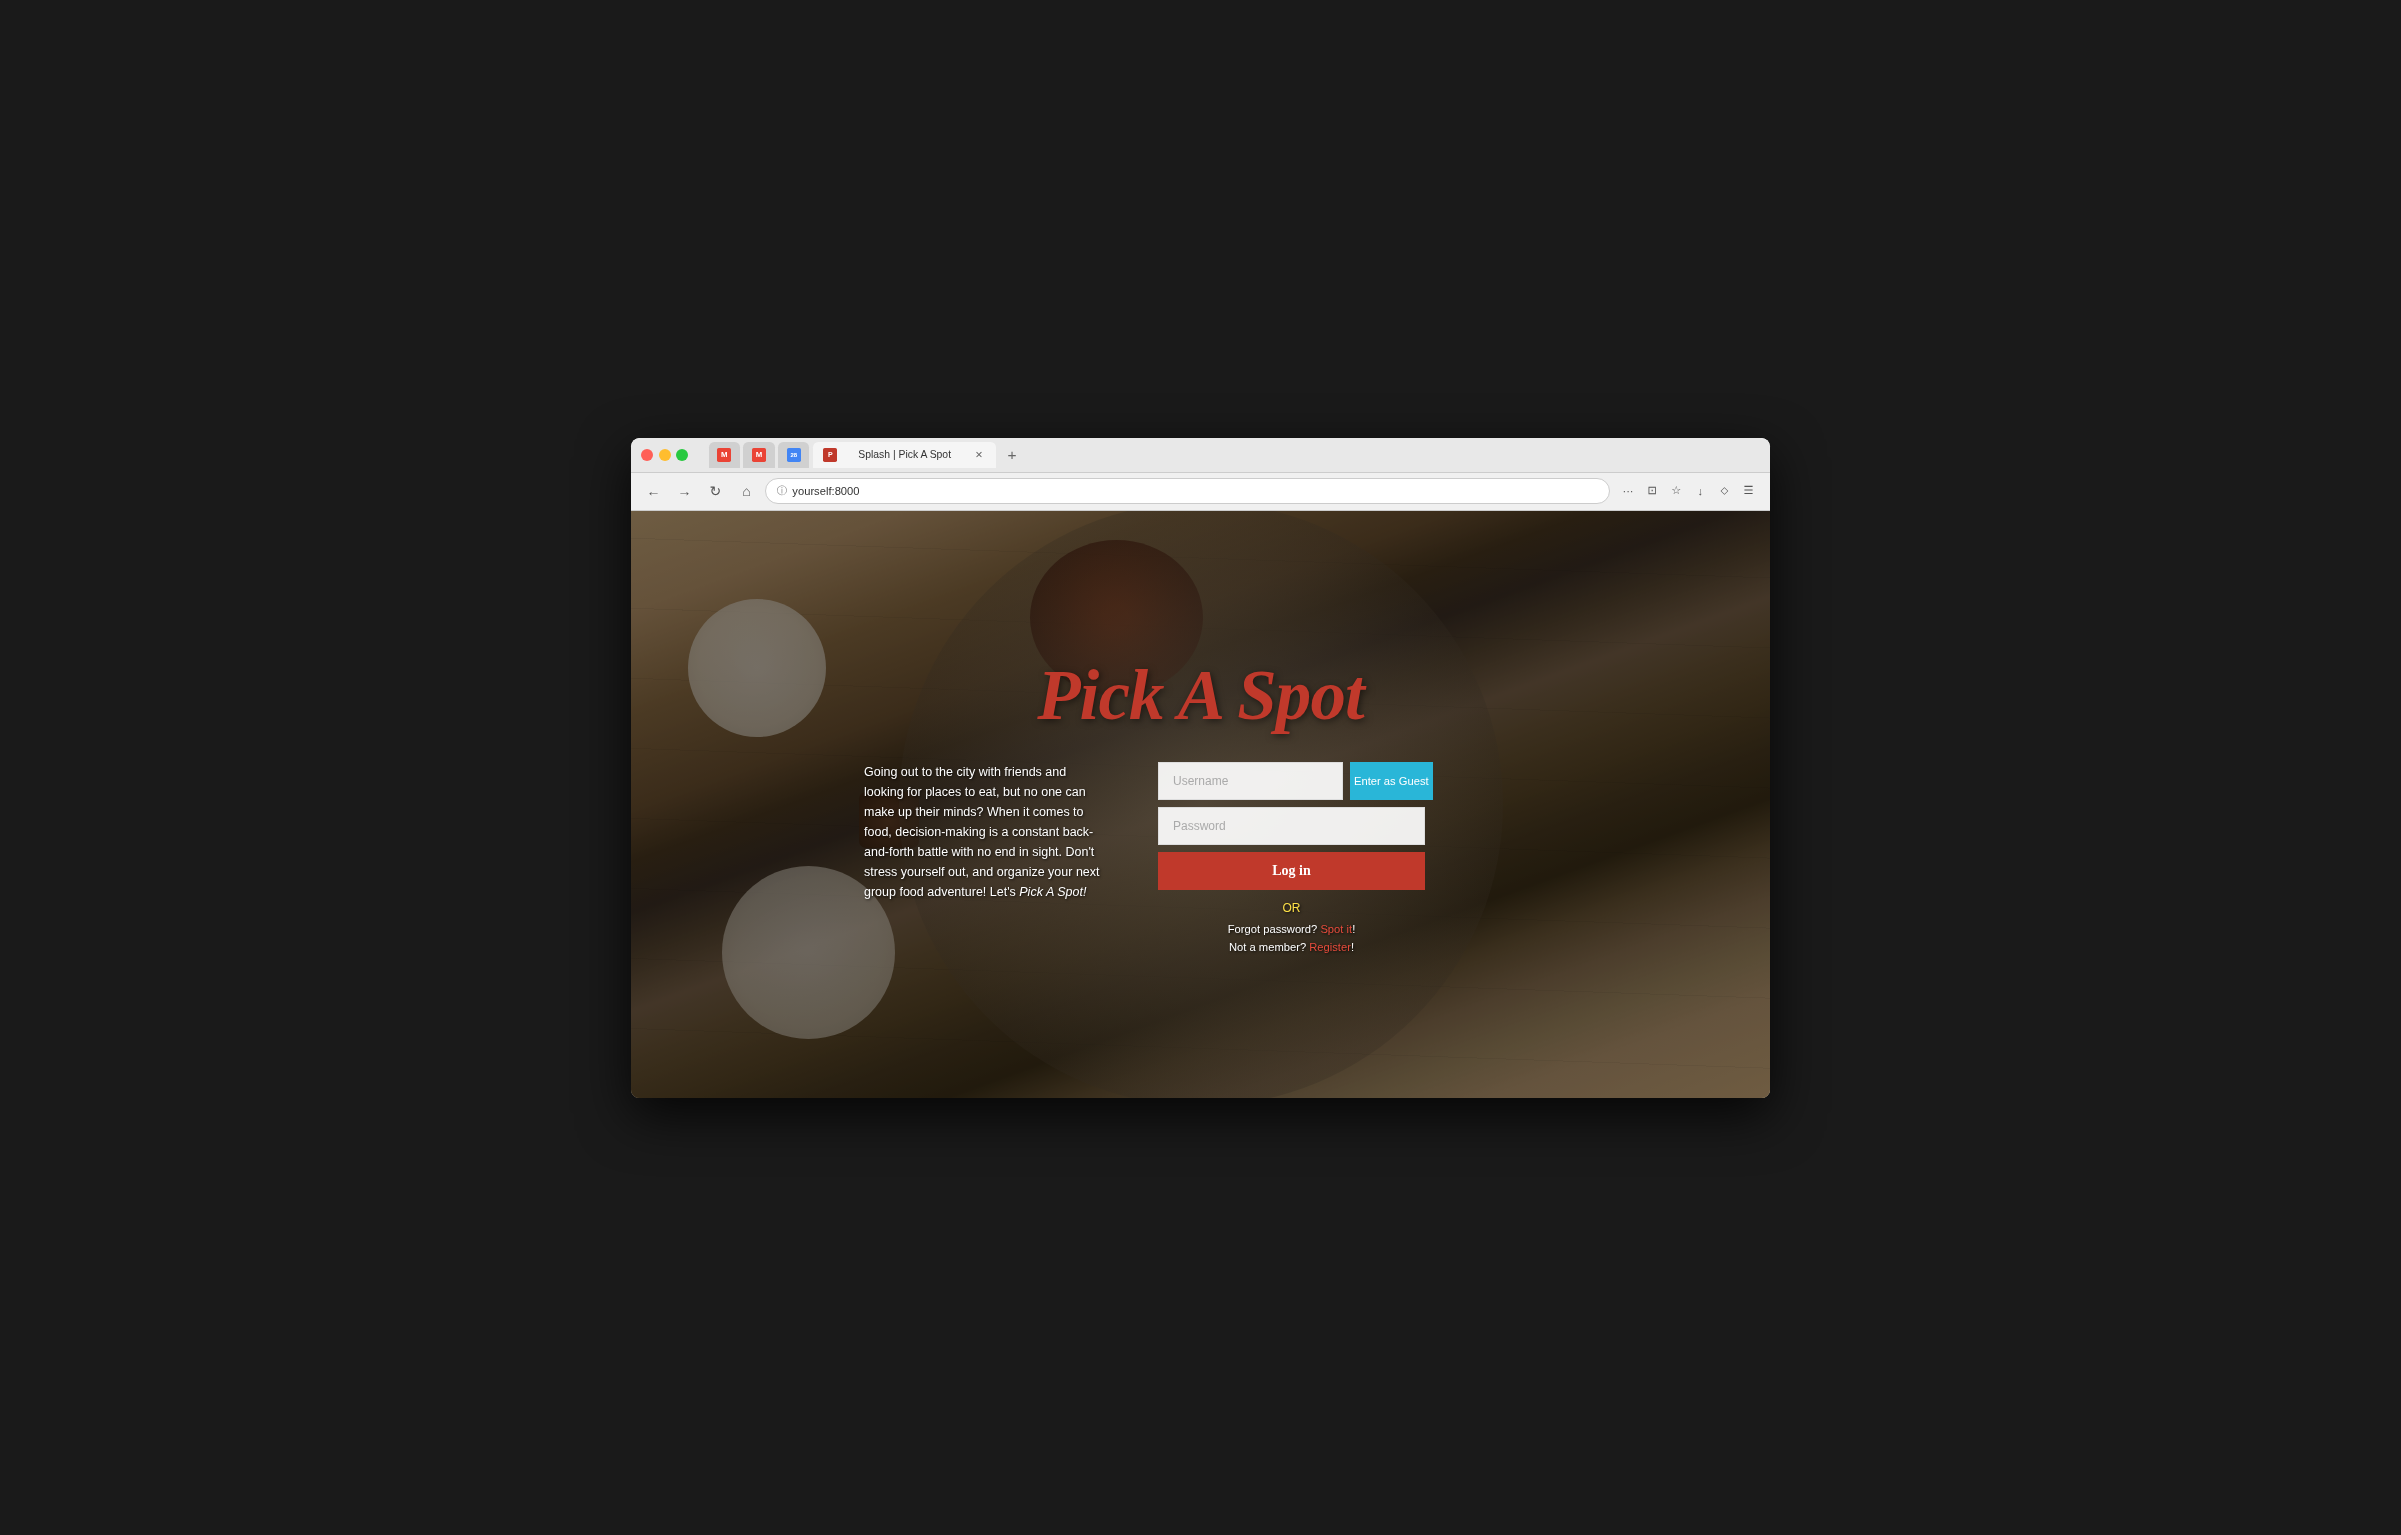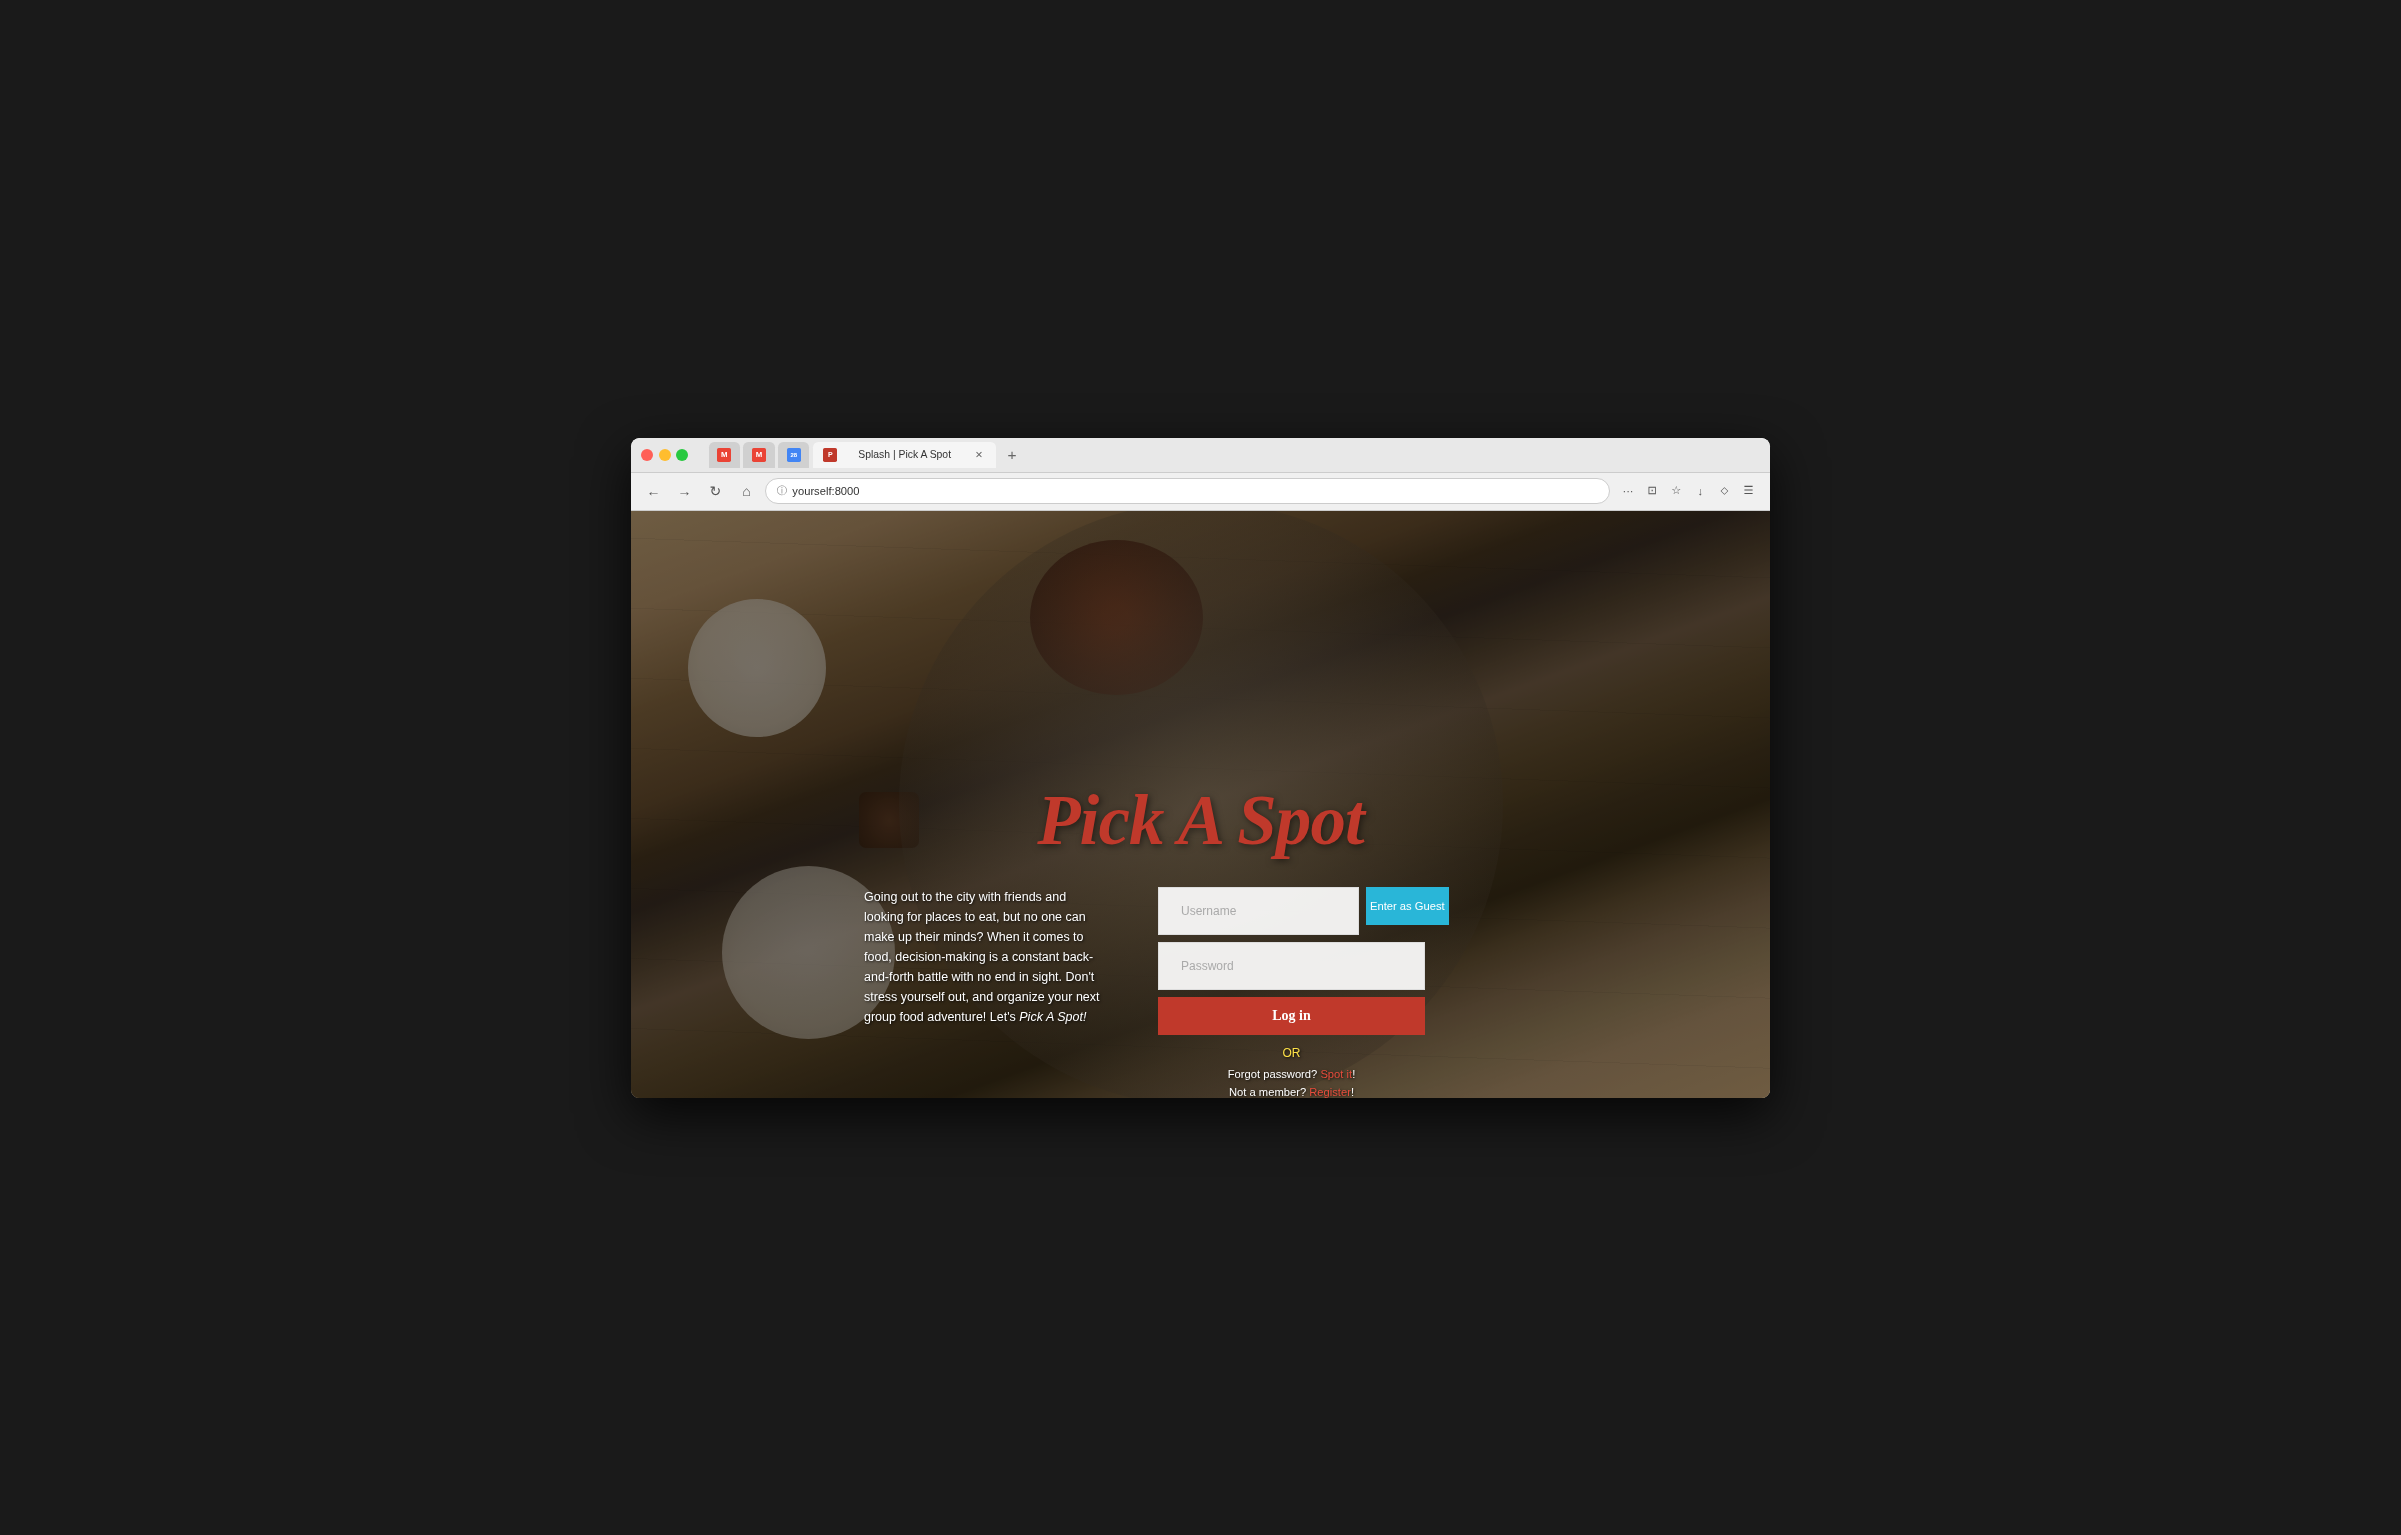--- a/index.html
+++ b/index.html
@@ -285,21 +285,21 @@
       );
     }
 
     
     .content-overlay {
       position: absolute;
       top: 0; left: 0; right: 0; bottom: 0;
       display: flex;
       flex-direction: column;
       align-items: center;
-      justify-content: flex-end;
+      justify-content: center;
     }
 
     
     .app-title {
       font-family: 'Georgia', 'Times New Roman', cursive;
       font-size: 71px;
       color: #c0392b;
       font-style: italic;
       font-weight: bold;
       text-shadow: 1.7px 1.7px 7px rgba(0,0,0,0.5);
@@ -338,24 +338,24 @@
     }
 
     .form-row {
       display: flex;
       gap: 0;
       margin-bottom: 7px;
     }
 
     .form-input {
       flex: 1;
-      height: 48px;
+      height: 38px;
       border: 0.9px solid #ddd;
       background: rgba(255,255,255,0.92);
-      padding: 0 22px;
+      padding: 0 14px;
       font-size: 12px;
       color: #333;
       outline: none;
     }
 
     .form-input::placeholder {
       color: #aaa;
     }
 
     .btn-guest {

